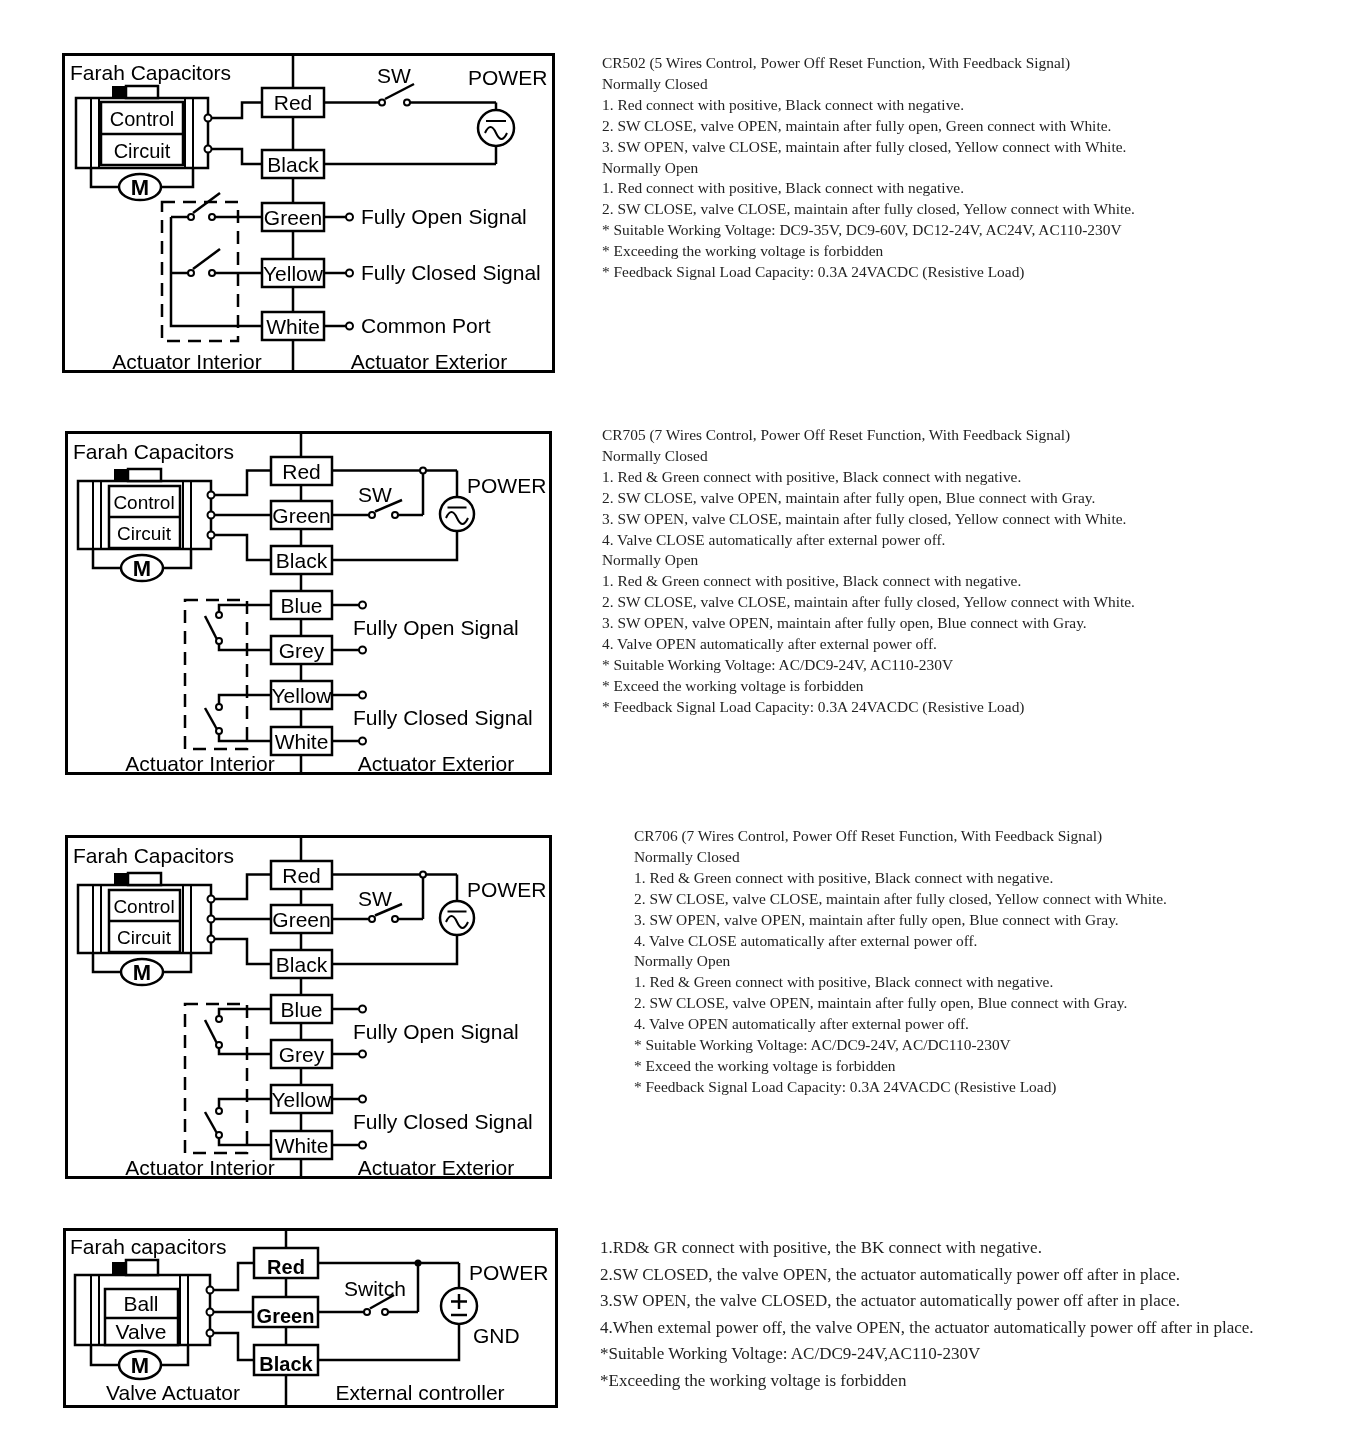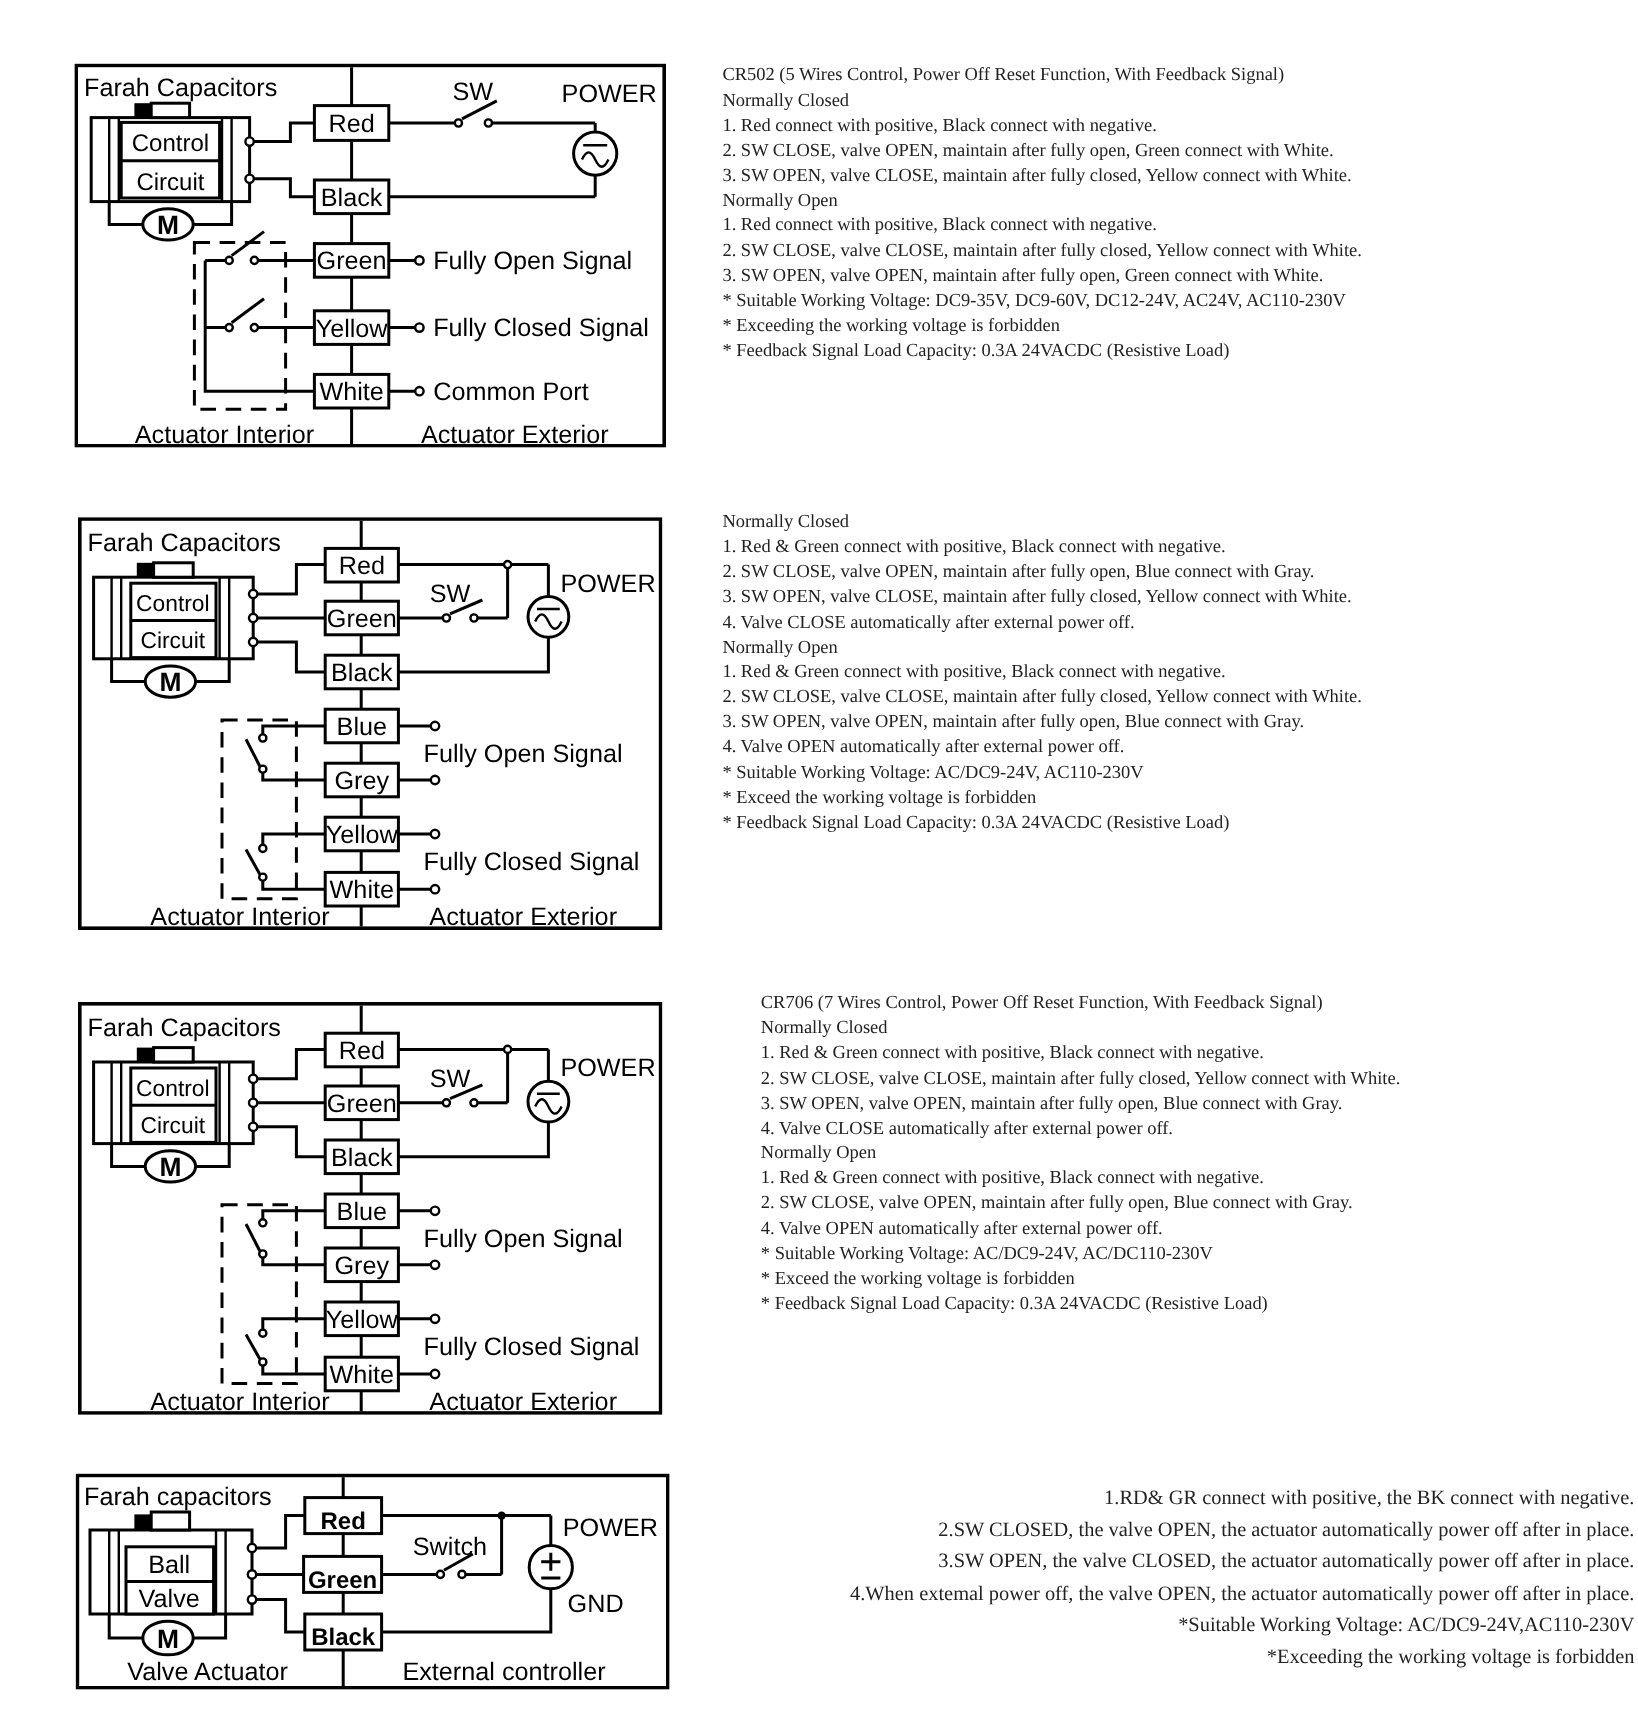--- a/index.html
+++ b/index.html
@@ -14,21 +14,21 @@
   .t20b{font-size:20px;font-weight:700;}
   .ln{stroke:#000;stroke-width:2.5;fill:none;}
   .ln2{stroke:#000;stroke-width:2;fill:none;}
   .bx{fill:#fff;stroke:#000;stroke-width:2.5;}
   .thick{stroke-width:3;}
   .term{fill:#fff;stroke:#000;stroke-width:2;}
   .dot{fill:#000;stroke:none;}
   .dash{fill:none;stroke:#000;stroke-width:2.5;stroke-dasharray:13 8;}
   .notes{position:absolute;color:#222;font-family:Liberation Serif, serif;}
   .notes-sm{font-size:15.4px;line-height:20.9px;}
-  .notes-lg{font-size:17px;line-height:26.5px;text-align:right;}
+  .notes-lg{font-size:17px;line-height:26.5px;}
   .note-line{white-space:nowrap;}
 </style>
 </head>
 <body>
 
 <div class="page">
 
   <svg class="diag" style="left:62px;top:53px" width="493" height="320" viewBox="0 0 493 320">
     <rect class="bx thick" x="1.5" y="1.5" width="490" height="317"></rect>
     <line class="ln" x1="231" y1="3" x2="231" y2="317"></line>
@@ -134,21 +134,20 @@
 
   <div class="notes notes-sm" style="left:602px;top:53px;width:740px">
       <div class="note-line">CR502 (5 Wires Control, Power Off Reset Function, With Feedback Signal)</div>
       <div class="note-line">Normally Closed</div>
       <div class="note-line">1. Red connect with positive, Black connect with negative.</div>
       <div class="note-line">2. SW CLOSE, valve OPEN, maintain after fully open, Green connect with White.</div>
       <div class="note-line">3. SW OPEN, valve CLOSE, maintain after fully closed, Yellow connect with White.</div>
       <div class="note-line">Normally Open</div>
       <div class="note-line">1. Red connect with positive, Black connect with negative.</div>
       <div class="note-line">2. SW CLOSE, valve CLOSE, maintain after fully closed, Yellow connect with White.</div>
-      <div class="note-line">3. SW OPEN, valve OPEN, maintain after fully open, Green connect with White.</div>
       <div class="note-line">* Suitable Working Voltage: DC9-35V, DC9-60V, DC12-24V, AC24V, AC110-230V</div>
       <div class="note-line">* Exceeding the working voltage is forbidden</div>
       <div class="note-line">* Feedback Signal Load Capacity: 0.3A 24VACDC (Resistive Load)</div>
     </div>
 
   <svg class="diag" style="left:65px;top:431px" width="487" height="344" viewBox="0 0 487 344">
     <rect class="bx thick" x="1.5" y="1.5" width="484" height="341"></rect>
     <line class="ln" x1="236" y1="3" x2="236" y2="341"></line>
     <text class="t21" x="8" y="28">Farah Capacitors</text>
 
@@ -254,20 +253,21 @@
       <circle class="term" cx="154" cy="300" r="3"></circle>
       <line class="ln" x1="151.5" y1="297.5" x2="140" y2="277"></line>
       <polyline class="ln" points="154,303 154,310 206,310"></polyline>
     </g>
 
     <text class="t21" text-anchor="middle" x="135" y="340">Actuator Interior</text>
     <text class="t21" text-anchor="middle" x="371" y="340">Actuator Exterior</text>
   </svg>
 
   <div class="notes notes-sm" style="left:602px;top:425px;width:740px">
+      <div class="note-line">CR705 (7 Wires Control, Power Off Reset Function, With Feedback Signal)</div>
       <div class="note-line">Normally Closed</div>
       <div class="note-line">1. Red &amp; Green connect with positive, Black connect with negative.</div>
       <div class="note-line">2. SW CLOSE, valve OPEN, maintain after fully open, Blue connect with Gray.</div>
       <div class="note-line">3. SW OPEN, valve CLOSE, maintain after fully closed, Yellow connect with White.</div>
       <div class="note-line">4. Valve CLOSE automatically after external power off.</div>
       <div class="note-line">Normally Open</div>
       <div class="note-line">1. Red &amp; Green connect with positive, Black connect with negative.</div>
       <div class="note-line">2. SW CLOSE, valve CLOSE, maintain after fully closed, Yellow connect with White.</div>
       <div class="note-line">3. SW OPEN, valve OPEN, maintain after fully open, Blue connect with Gray.</div>
       <div class="note-line">4. Valve OPEN automatically after external power off.</div>

